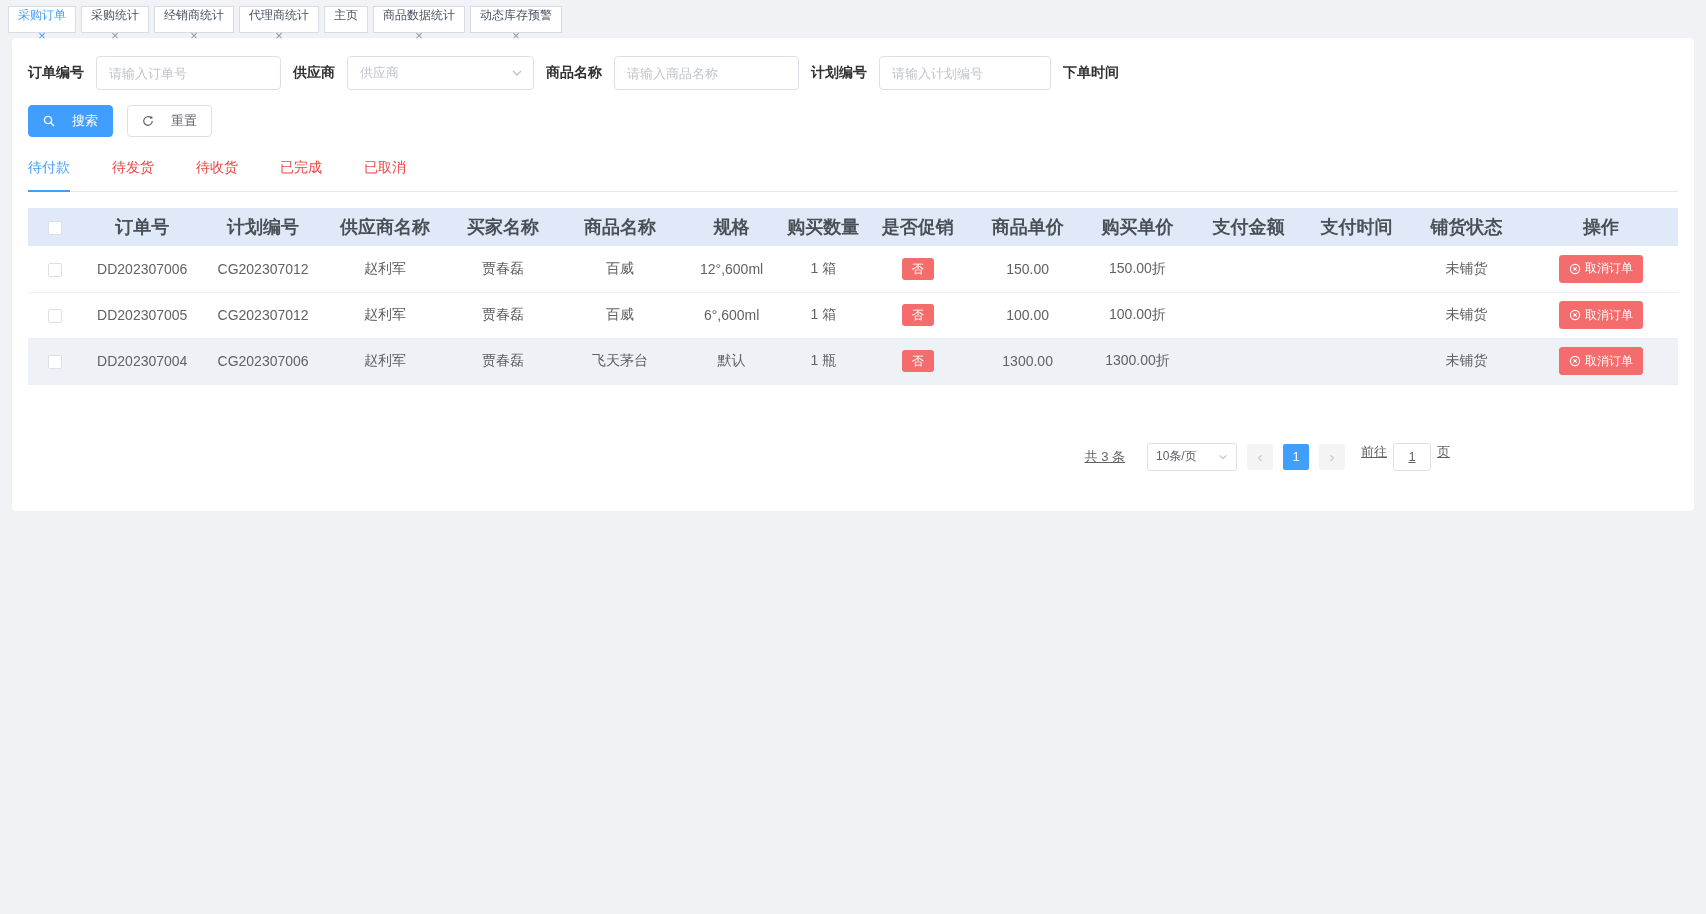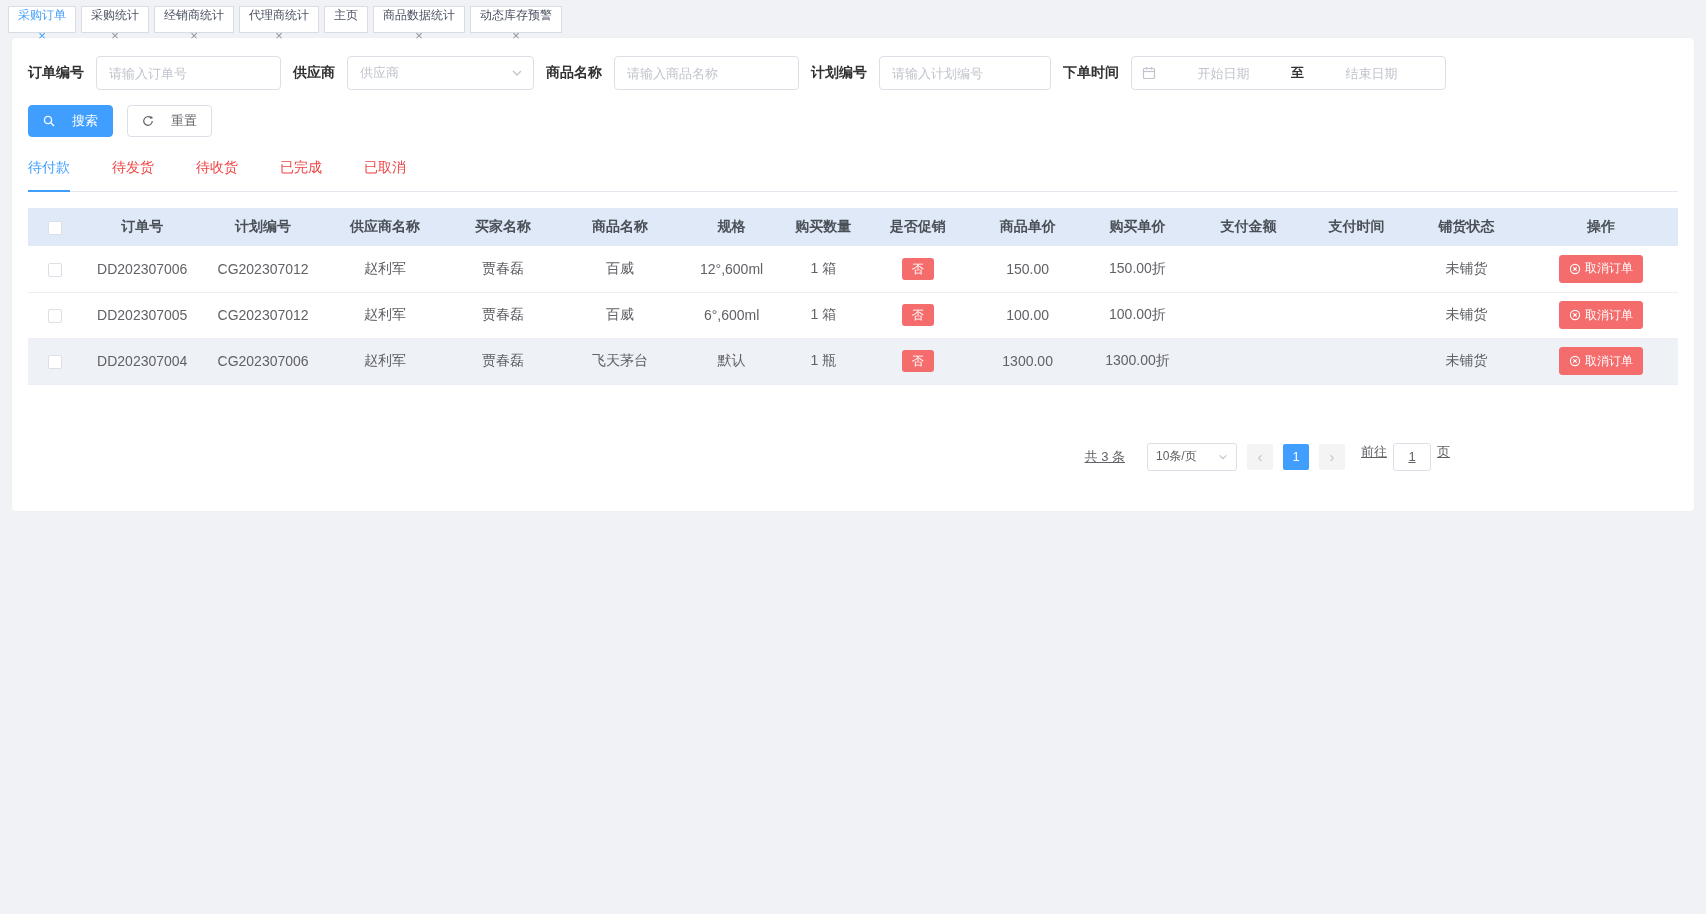--- a/index.html
+++ b/index.html
@@ -77,21 +77,21 @@
   .status-tabs { display:flex; gap:42px; margin-top:22px; border-bottom:1px solid #e4e7ed; }
   .status-tab {
     font-size:14px; color:#ef4444; padding-bottom:13px; cursor:pointer;
     border-bottom:2px solid transparent; margin-bottom:-1px;
   }
   .status-tab.active { color:#409eff; border-bottom-color:#409eff; }
 
   
   table { width:100%; border-collapse:collapse; table-layout:fixed; margin-top:16px; }
   thead th {
-    background:#dfe9f8; height:38px; font-size:14px; font-weight:700;
+    background:#dfe9f8; height:38px; font-size:18px; font-weight:700;
     color:#4a5056; text-align:center; white-space:nowrap; overflow:hidden;
   }
   tbody td {
     height:46px; font-size:14px; color:#606266; text-align:center;
     border-bottom:1px solid #ebeef5; white-space:nowrap; overflow:hidden;
   }
   tbody tr.hovered td { background:#eef1f6; }
   .checkbox {
     width:14px; height:14px; border:1px solid #dcdfe6; border-radius:2px;
     background:#fff; display:inline-block; vertical-align:middle; cursor:pointer;
@@ -190,33 +190,20 @@
     <div class="filter-item">
       <label>商品名称</label>
       <input class="el-input w-product" placeholder="请输入商品名称" style="">
     </div>
     <div class="filter-item">
       <label>计划编号</label>
       <input class="el-input w-plan" placeholder="请输入计划编号" style="">
     </div>
     <div class="filter-item">
       <label>下单时间</label>
-      <div class="date-range">
-        <span>
-          <svg width="14" height="14" viewBox="0 0 14 14">
-            <rect x="1.5" y="2.5" width="11" height="10" rx="1" fill="none" stroke="#c0c4cc" stroke-width="1.2"></rect>
-            <line x1="1.5" y1="5.5" x2="12.5" y2="5.5" stroke="#c0c4cc" stroke-width="1.2"></line>
-            <line x1="4.5" y1="1" x2="4.5" y2="3.5" stroke="#c0c4cc" stroke-width="1.2"></line>
-            <line x1="9.5" y1="1" x2="9.5" y2="3.5" stroke="#c0c4cc" stroke-width="1.2"></line>
-          </svg>
-        </span>
-        <input class="date-input" placeholder="开始日期" style="">
-        <span class="date-sep">至</span>
-        <input class="date-input" placeholder="结束日期" style="">
-      </div>
     </div>
   </div>
 
   <div class="btn-row">
     <button class="btn btn-primary">
       <span>
         <svg width="12" height="12" viewBox="0 0 12 12">
           <circle cx="5" cy="5" r="3.6" fill="none" stroke="#fff" stroke-width="1.4"></circle>
           <line x1="7.8" y1="7.8" x2="11" y2="11" stroke="#fff" stroke-width="1.4"></line>
         </svg>

